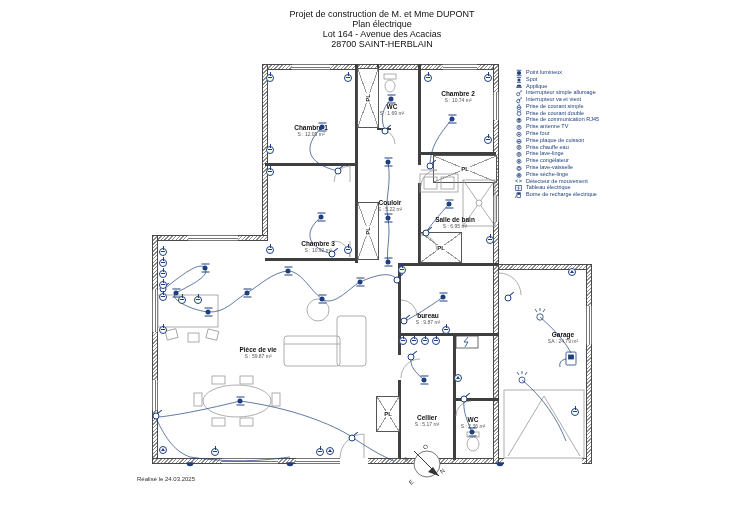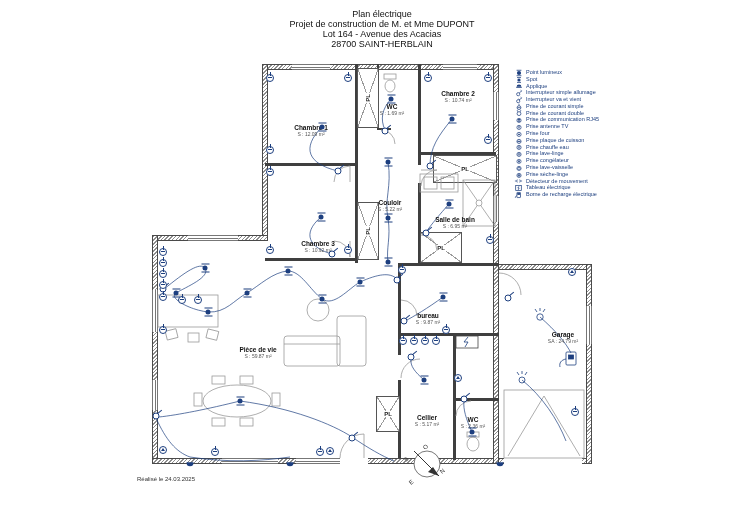--- a/index.html
+++ b/index.html
@@ -50,22 +50,22 @@
   .licon svg{display:block;}
   
   .footer{position:absolute;left:137px;top:476px;font-size:6px;color:#333;z-index:5;}
 </style>
 </head>
 <body>
 
 <div class="canvas">
 
   <div class="title">
+    <div>Projet de construction de M. et Mme DUPONT</div>
     <div>Plan électrique</div>
-    <div>Projet de construction de M. et Mme DUPONT</div>
     <div>Lot 164 - Avenue des Acacias</div>
     <div>28700 SAINT-HERBLAIN</div>
   </div>
 
   <div class="we" style="left:262px;top:64px;width:237px;height:6px"></div>
   <div class="we" style="left:262px;top:64px;width:6px;height:177px"></div>
   <div class="we" style="left:152px;top:235px;width:116px;height:6px"></div>
   <div class="we" style="left:152px;top:235px;width:6px;height:229px"></div>
   <div class="we" style="left:152px;top:458px;width:440px;height:6px"></div>
   <div class="we" style="left:493px;top:64px;width:6px;height:206px"></div>

